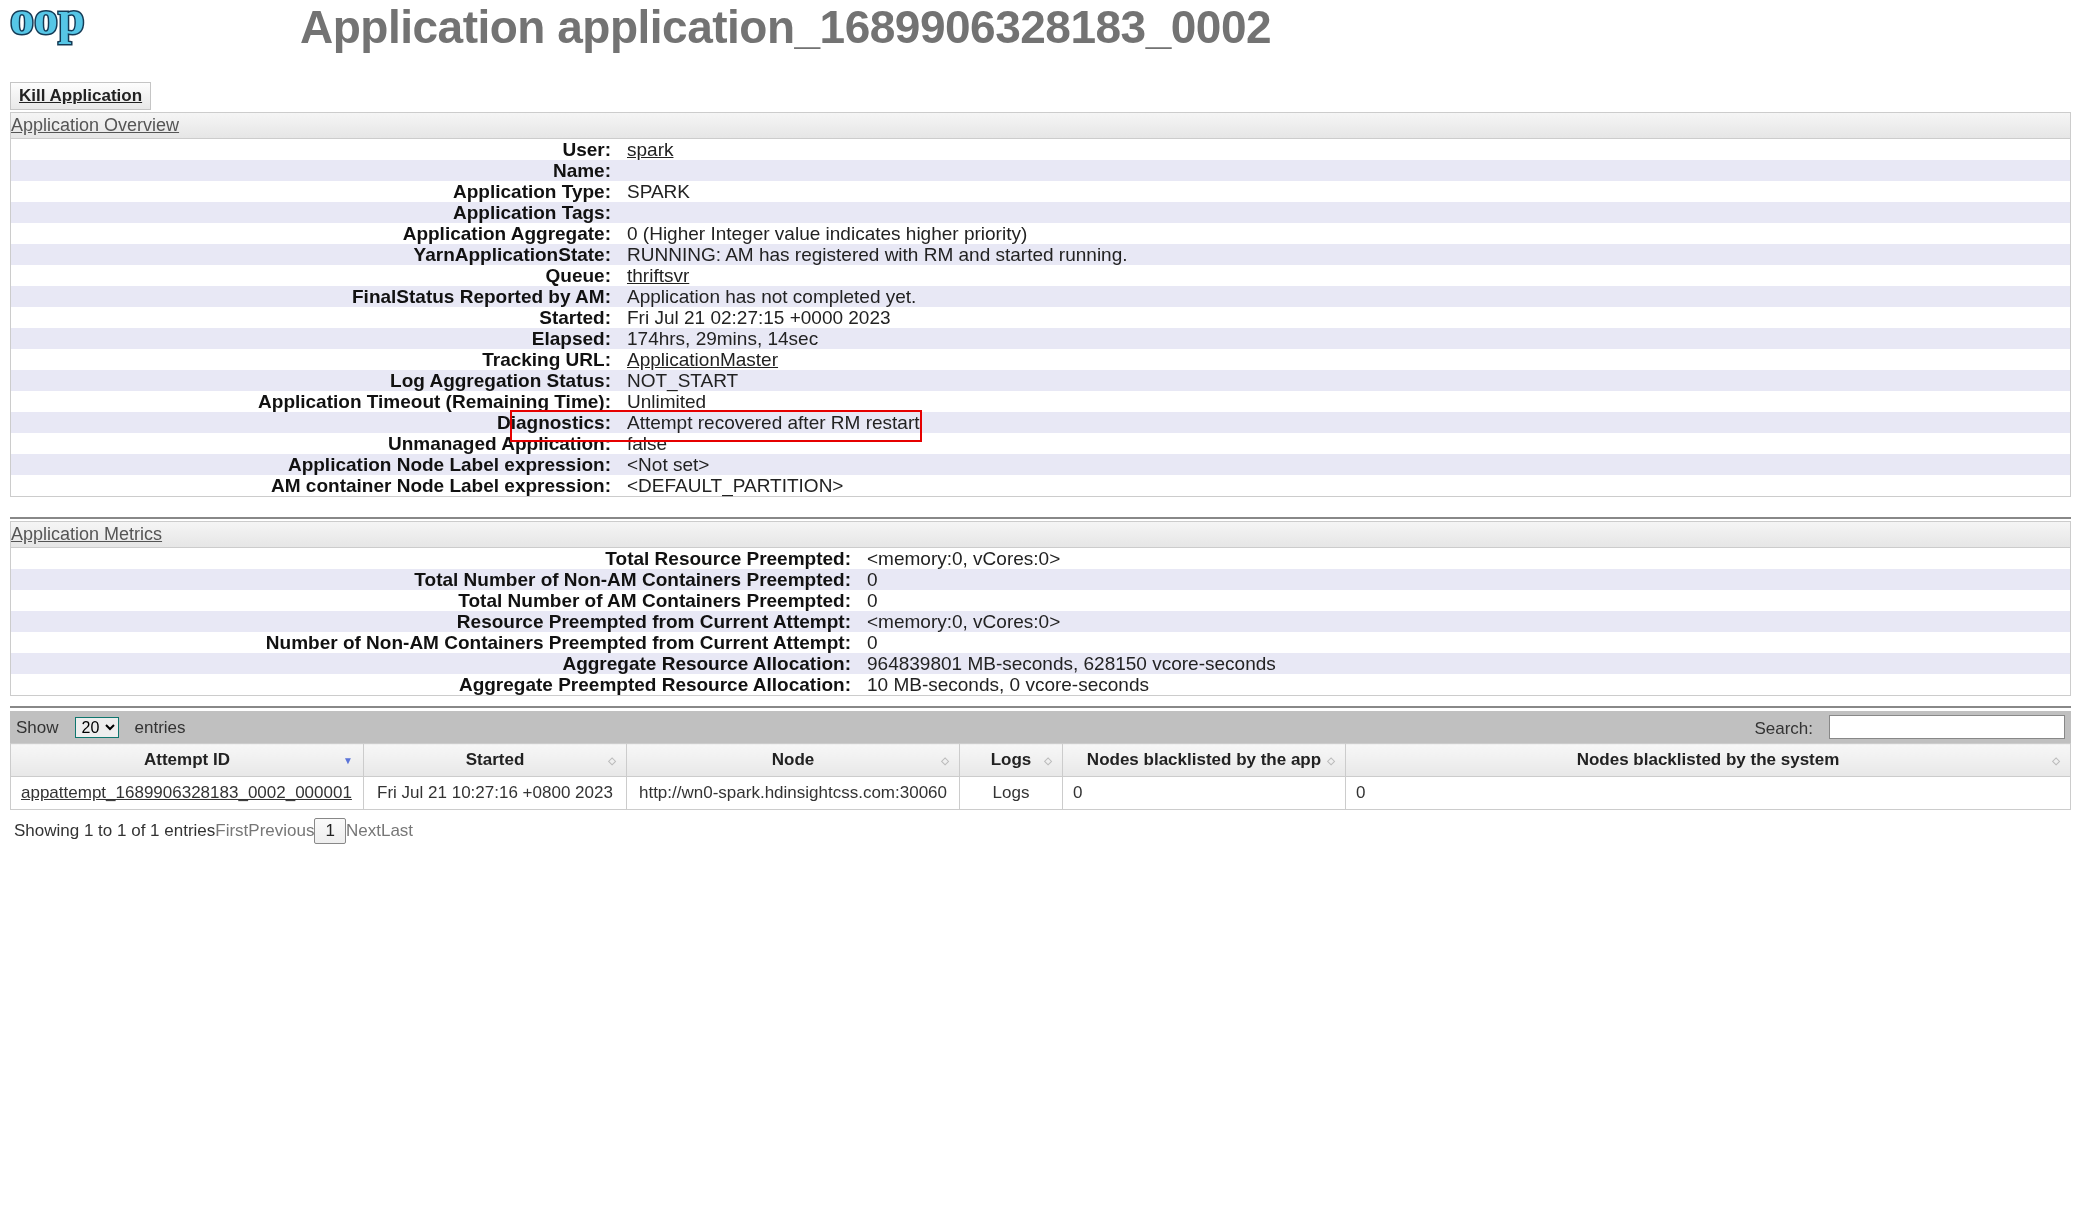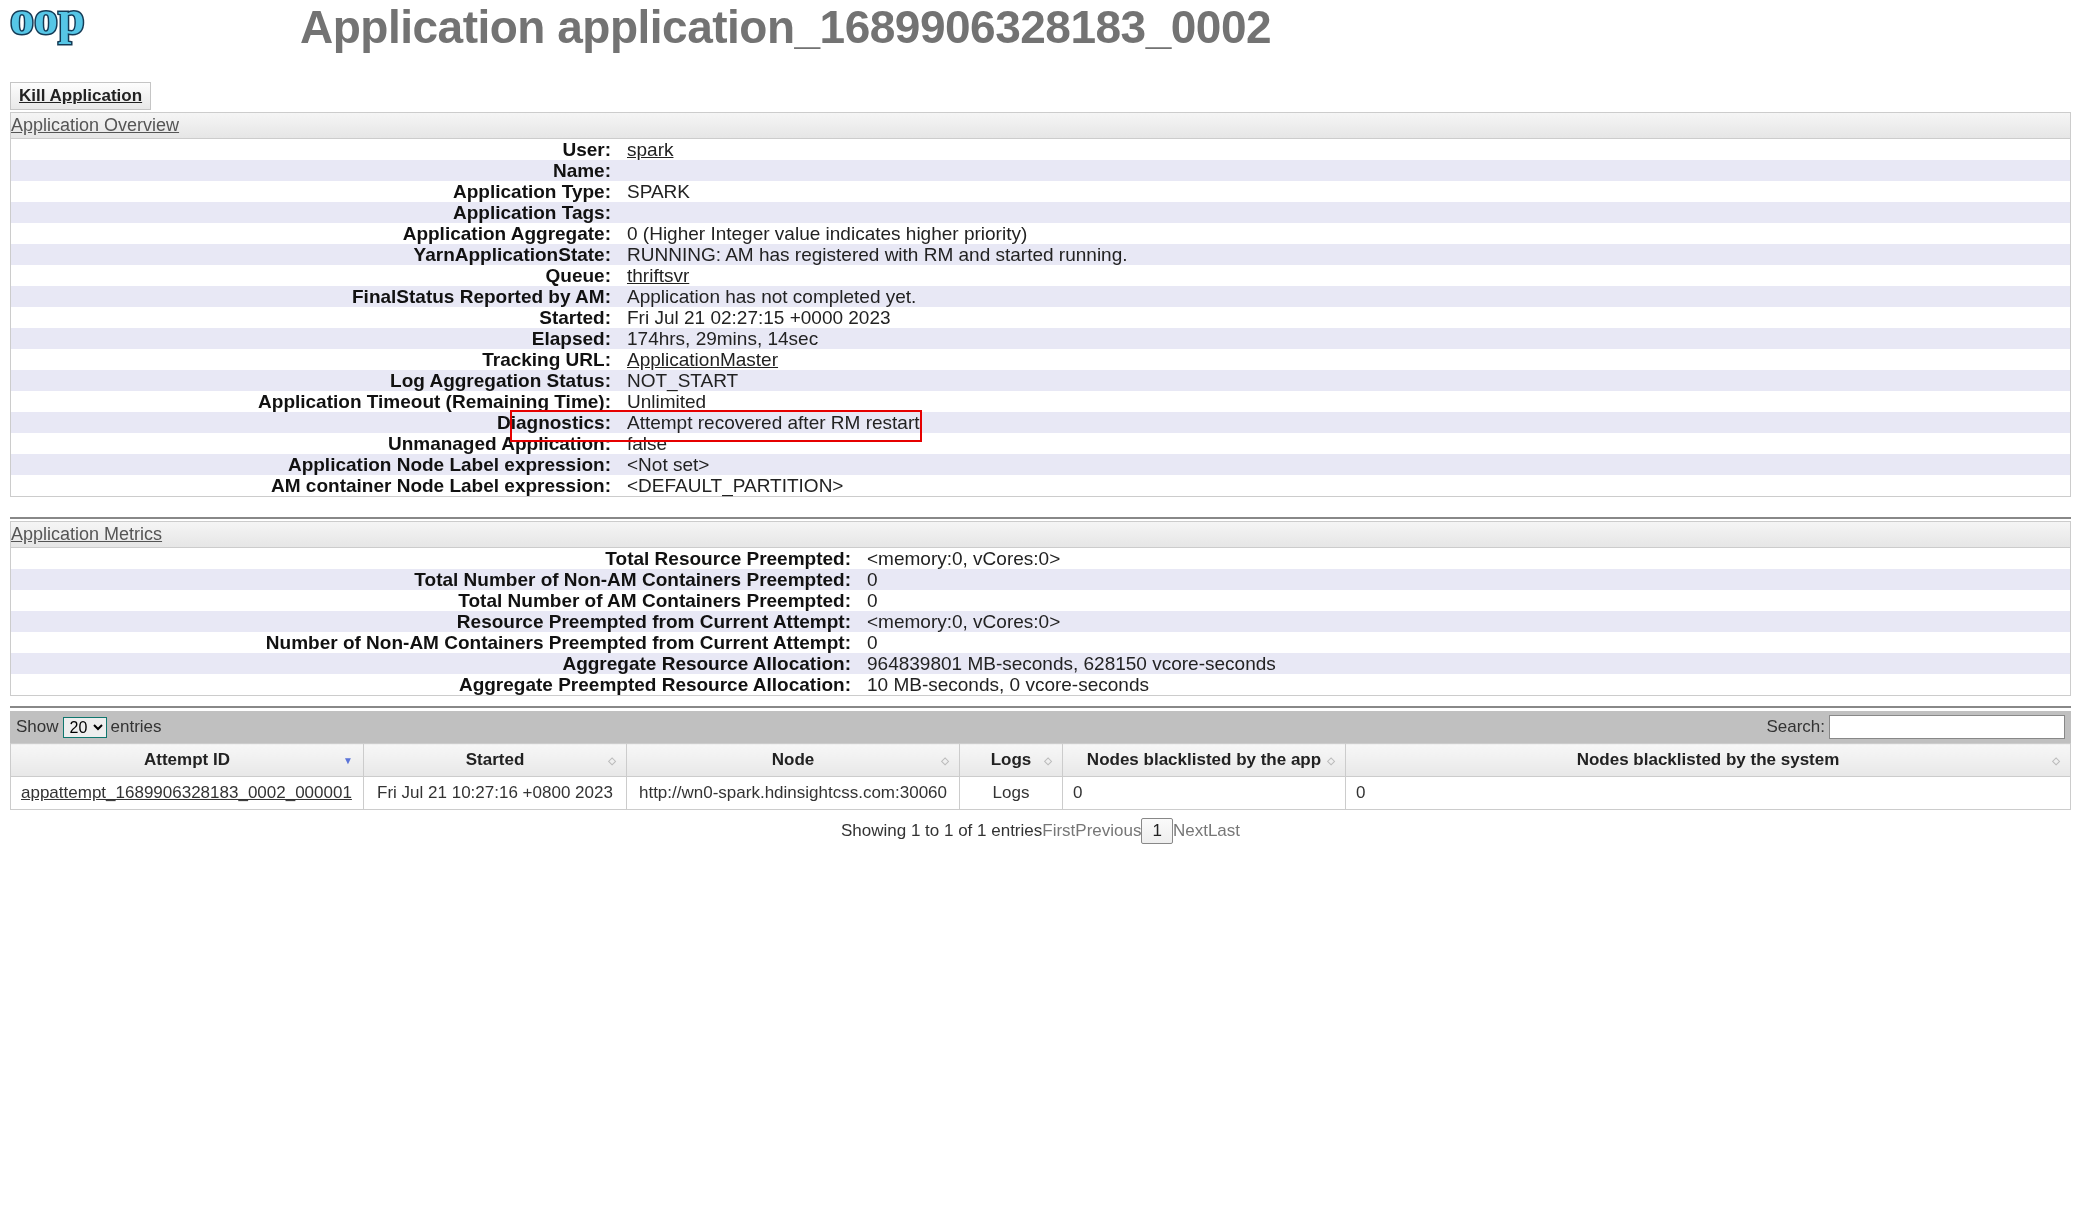--- a/index.html
+++ b/index.html
@@ -120,22 +120,22 @@
   .dt-topbar {
     background: #c0c0c0;
     padding: 4px 6px;
     display: flex;
     justify-content: space-between;
     align-items: center;
     font-size: 17px;
   }
   .dt-topbar .left, .dt-topbar .right {
     display: flex;
-    align-items: center;
-    gap: 4px;
+    align-items: flex-end;
+    gap: 16px;
   }
   .dt-topbar select {
     font-size: 16px;
     border: 1px solid #0f766e;
     background: #eee;
     padding: 0 2px;
   }
   .dt-topbar input[type="text"] {
     font-size: 16px;
     border: 1px solid #888;
@@ -180,21 +180,21 @@
     color: #bbb;
     font-size: 10px;
     position: absolute;
     right: 10px;
     top: 50%;
     transform: translateY(-50%);
   }
 
   .dt-bottom {
     display: flex;
-    justify-content: center;
+    justify-content: flex-start;
     align-items: center;
     font-size: 17px;
     margin-top: 6px;
     padding: 2px 4px;
   }
   .pager {
     display: flex;
     gap: 0;
     align-items: center;
     color: #777;

